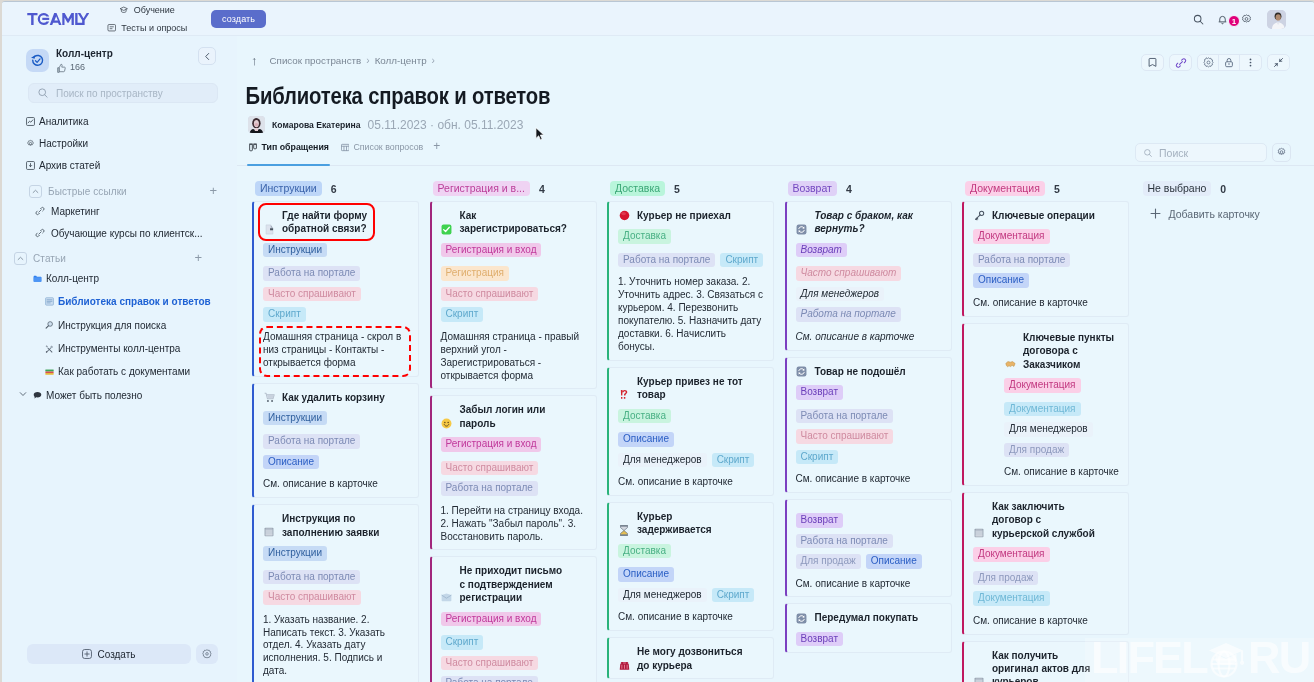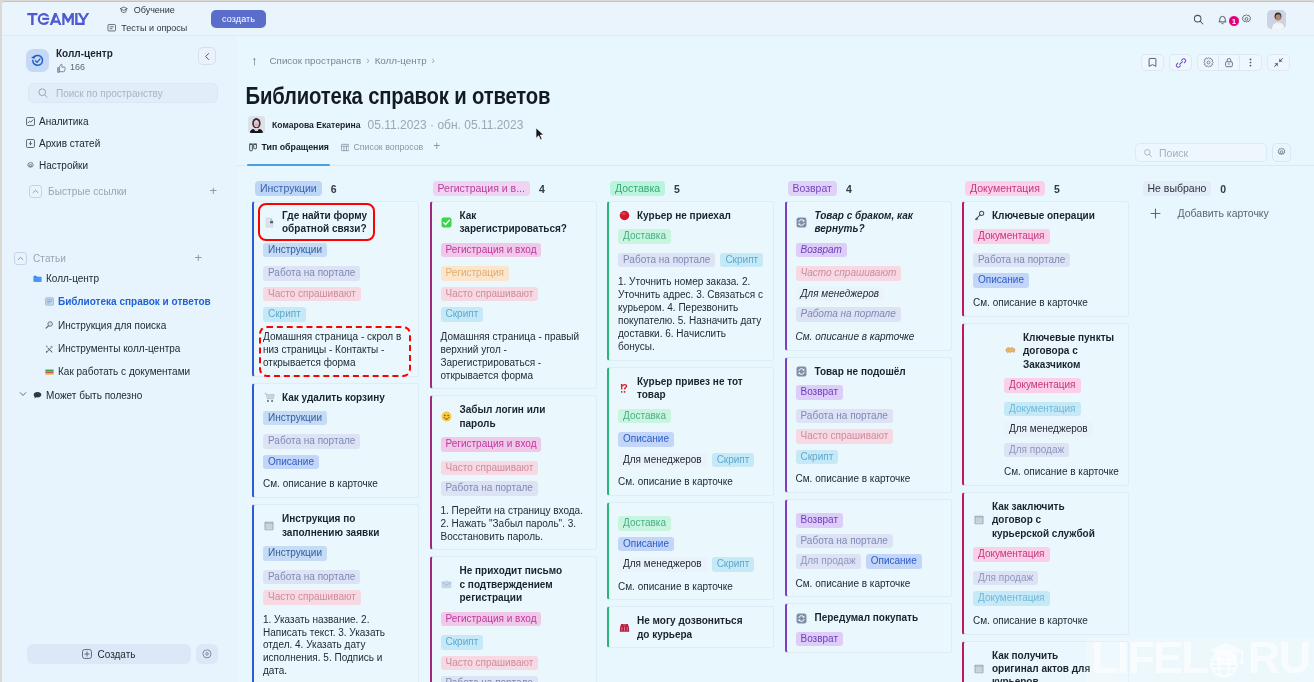--- a/index.html
+++ b/index.html
@@ -290,21 +290,21 @@
   border: 1px solid #dfebf5;
   border-left-width: 2.5px;
   border-radius: 3px;
   padding: 7px 9px 6px 9px;
   position: relative;
 }
 .card-title {
   display: flex; gap: 7px;
   font-size: 10px; font-weight: 700; color: #1b222b;
   line-height: 13.4px;
-  align-items: center;
+  align-items: flex-end;
 }
 .card-title .emoji {
   flex: none; line-height: 13.4px; display:flex; align-items:center; height:13.4px;
   width: 12px; justify-content:center;
 }
 .card-title > span:last-child { max-width: 108px; }
 .tag-row { display: flex; flex-wrap: wrap; gap: 5px; margin-top: 6px; }
 .tag {
   font-size: 10px; padding: 0 5px; border-radius: 3px;
   white-space: nowrap; line-height: 14.5px; height: 14.5px;
@@ -319,21 +319,21 @@
   position: absolute;
   border: 2.5px solid #ff0000; border-radius: 8px;
   pointer-events: none;
 }
 .hl-desc {
   position: absolute;
   border: 2.5px dashed #ff0000; border-radius: 8px;
   pointer-events: none;
 }
 .add-card {
-  display: flex; align-items: flex-start; gap: 16px;
+  display: flex; align-items: center; gap: 7px;
   padding: 6px 0 0 9px; font-size: 10.5px; color: #5a6775; cursor: pointer;
 }
 
 
 .wm-band {
   position: absolute; left: 1083px; right: 0; top: 636px; bottom: 0;
   background: rgba(255,255,255,0.22);
   pointer-events: none;
 }
 .watermark {
@@ -500,47 +500,69 @@
             <span>
               <svg width="9" height="9" viewBox="0 0 10 10" fill="none">
                 <rect x="0.6" y="0.6" width="8.8" height="8.8" rx="1.1" stroke="#3d4853" stroke-width="0.9"></rect>
                 <path d="M2.4 6.5 4 4.6l1.4 1.2L7.6 3.2" stroke="#3d4853" stroke-width="0.9" stroke-linecap="round" stroke-linejoin="round"></path>
               </svg>
             </span>
             <span>Аналитика</span>
           </div>
           <div class="side-item">
             <span>
+              <svg width="9" height="9" viewBox="0 0 12 12" fill="none">
+                <path d="M6 0.9l1 .7 1.2-.2.4 1.1 1 .6-.3 1.1.3 1.1-1 .6-.4 1.1-1.2-.2-1 .7-1-.7-1.2.2-.4-1.1-1-.6.3-1.1-.3-1.1 1-.6.4-1.1 1.2.2z" stroke="#3d4853" stroke-width="0.85" stroke-linejoin="round" transform="translate(0,0.9)"></path>
+                <circle cx="6" cy="6" r="1.5" stroke="#3d4853" stroke-width="0.85"></circle>
+              </svg>
+            </span>
+            <span>Настройки</span>
+          </div>
+          <div class="side-item">
+            <span>
               <svg width="9" height="9" viewBox="0 0 10 10" fill="none">
                 <rect x="0.6" y="0.6" width="8.8" height="8.8" rx="1.1" stroke="#3d4853" stroke-width="0.9"></rect>
                 <path d="M5 2.8v3.4M3.6 4.9 5 6.3l1.4-1.4" stroke="#3d4853" stroke-width="0.9" stroke-linecap="round" stroke-linejoin="round"></path>
               </svg>
             </span>
             <span>Архив статей</span>
-          </div>
-          <div class="side-item">
-            <span>
-              <svg width="9" height="9" viewBox="0 0 12 12" fill="none">
-                <path d="M6 0.9l1 .7 1.2-.2.4 1.1 1 .6-.3 1.1.3 1.1-1 .6-.4 1.1-1.2-.2-1 .7-1-.7-1.2.2-.4-1.1-1-.6.3-1.1-.3-1.1 1-.6.4-1.1 1.2.2z" stroke="#3d4853" stroke-width="0.85" stroke-linejoin="round" transform="translate(0,0.9)"></path>
-                <circle cx="6" cy="6" r="1.5" stroke="#3d4853" stroke-width="0.85"></circle>
-              </svg>
-            </span>
-            <span>Настройки</span>
           </div>
         </div>
 
     <div class="side-section" id="side-qlsec">
       <span class="caret">
         <svg width="7" height="7" viewBox="0 0 8 8" fill="none">
           <path d="M1.3 5.2 4 2.6l2.7 2.6" stroke="#7f8d9c" stroke-width="1" stroke-linecap="round" stroke-linejoin="round"></path>
         </svg>
       </span>
       <span class="label">Быстрые ссылки</span>
       <span class="plus">+</span>
     </div>
+    <div id="side-quick">
+          <div class="side-sub">
+            <span>
+              <svg width="10" height="10" viewBox="0 0 11 11" fill="none">
+                <path d="M4.2 6.8 6.8 4.2" stroke="#46525f" stroke-width="0.9" stroke-linecap="round"></path>
+                <path d="M6.1 3 7.1 2a1.7 1.7 0 0 1 2.4 2.4l-1 1" stroke="#46525f" stroke-width="0.9" stroke-linecap="round"></path>
+                <path d="M4.9 8 3.9 9a1.7 1.7 0 0 1-2.4-2.4l1-1" stroke="#46525f" stroke-width="0.9" stroke-linecap="round"></path>
+              </svg>
+            </span>
+            <span>Маркетинг</span>
+          </div>
+          <div class="side-sub">
+            <span>
+              <svg width="10" height="10" viewBox="0 0 11 11" fill="none">
+                <path d="M4.2 6.8 6.8 4.2" stroke="#46525f" stroke-width="0.9" stroke-linecap="round"></path>
+                <path d="M6.1 3 7.1 2a1.7 1.7 0 0 1 2.4 2.4l-1 1" stroke="#46525f" stroke-width="0.9" stroke-linecap="round"></path>
+                <path d="M4.9 8 3.9 9a1.7 1.7 0 0 1-2.4-2.4l1-1" stroke="#46525f" stroke-width="0.9" stroke-linecap="round"></path>
+              </svg>
+            </span>
+            <span>Обучающие курсы по клиентск...</span>
+          </div>
+        </div>
 
     <div class="side-section" id="side-artsec">
       <span class="caret">
         <svg width="7" height="7" viewBox="0 0 8 8" fill="none">
           <path d="M1.3 5.2 4 2.6l2.7 2.6" stroke="#7f8d9c" stroke-width="1" stroke-linecap="round" stroke-linejoin="round"></path>
         </svg>
       </span>
       <span class="label">Статьи</span>
       <span class="plus">+</span>
     </div>
@@ -939,20 +961,31 @@
                 <div class="tag-row">
                   <span class="tag" style="background: rgb(195, 213, 248); color: rgb(42, 94, 196);">Описание</span>
                 </div>
                 <div class="tag-row">
                   <span class="tag" style="background: rgb(234, 242, 250); color: rgb(34, 43, 53);">Для менеджеров</span>
                   <span class="tag" style="background: rgb(198, 233, 248); color: rgb(95, 169, 205);">Скрипт</span>
                 </div>
                 <div class="card-desc">См. описание в карточке</div>
               </div>
               <div class="card" style="border-left-color: rgb(42, 179, 122);">
+                <div class="card-title">
+                  <span class="emoji">
+                    <svg width="10" height="11" viewBox="0 0 11 12">
+                      <path d="M1.7 1.2h7.6v1.6L5.5 6.1 1.7 2.8z" fill="#d3d8e0" stroke="#5e6977" stroke-width="0.7"></path>
+                      <path d="M1.7 10.8h7.6V9.2L5.5 6.1 1.7 9.2z" fill="#e5bf52" stroke="#5e6977" stroke-width="0.7"></path>
+                      <rect x="1" y="0.3" width="9" height="1" rx="0.4" fill="#5e6977"></rect>
+                      <rect x="1" y="10.7" width="9" height="1" rx="0.4" fill="#5e6977"></rect>
+                    </svg>
+                  </span>
+                  <span>Курьер задерживается</span>
+                </div>
                 <div class="tag-row">
                   <span class="tag" style="background: rgb(201, 244, 223); color: rgb(73, 176, 132);">Доставка</span>
                 </div>
                 <div class="tag-row">
                   <span class="tag" style="background: rgb(195, 213, 248); color: rgb(42, 94, 196);">Описание</span>
                 </div>
                 <div class="tag-row">
                   <span class="tag" style="background: rgb(234, 242, 250); color: rgb(34, 43, 53);">Для менеджеров</span>
                   <span class="tag" style="background: rgb(198, 233, 248); color: rgb(95, 169, 205);">Скрипт</span>
                 </div>

